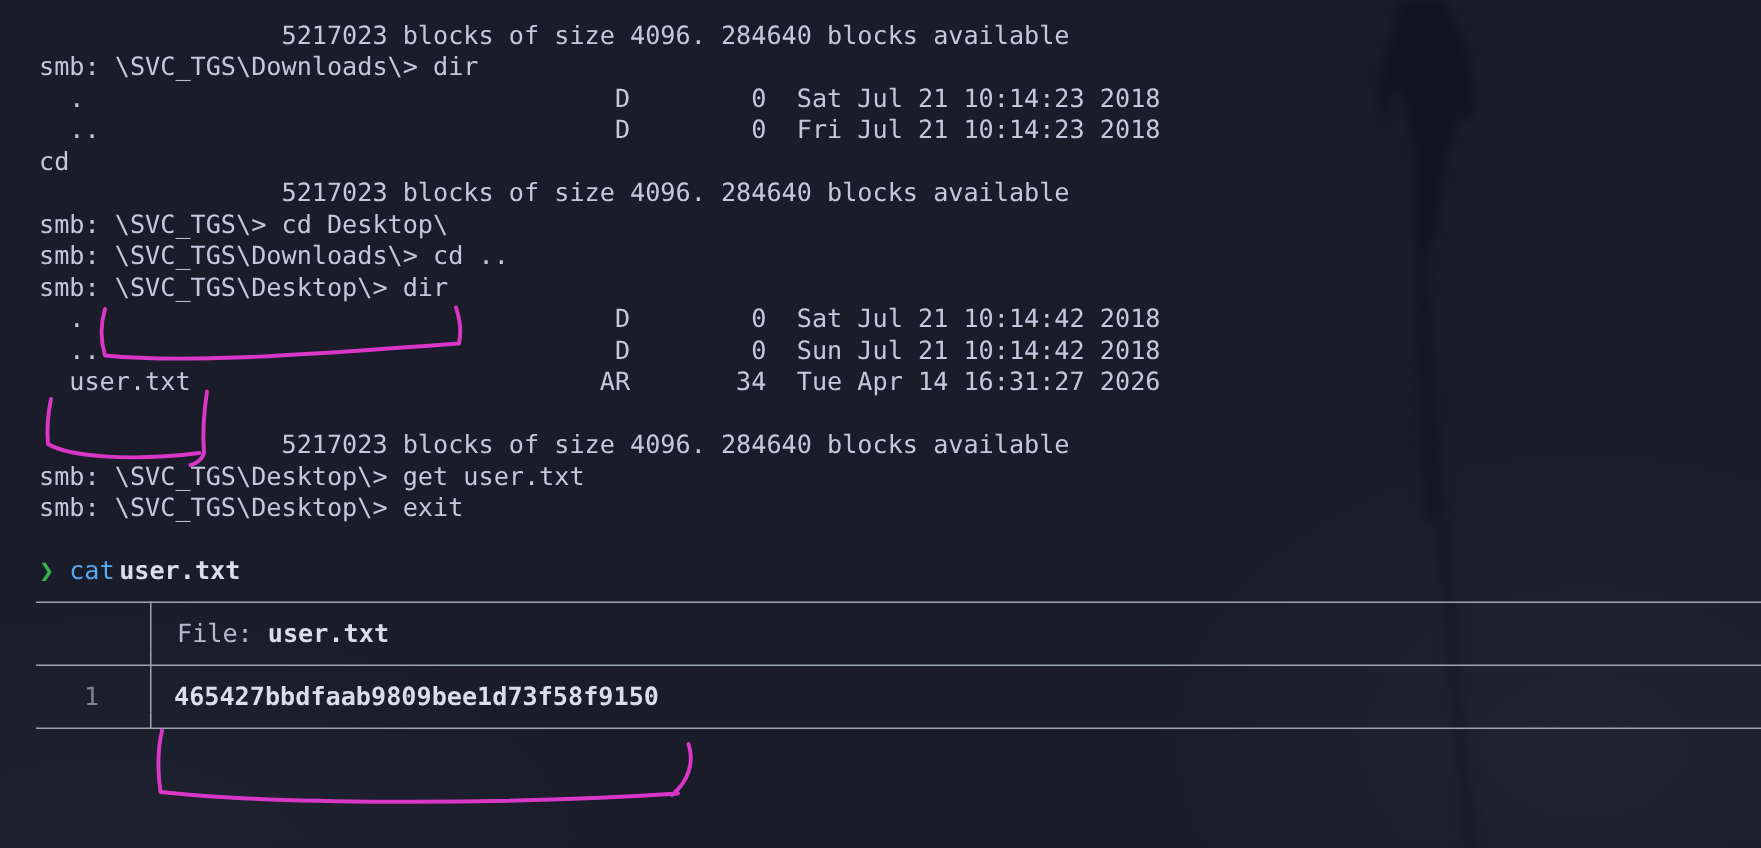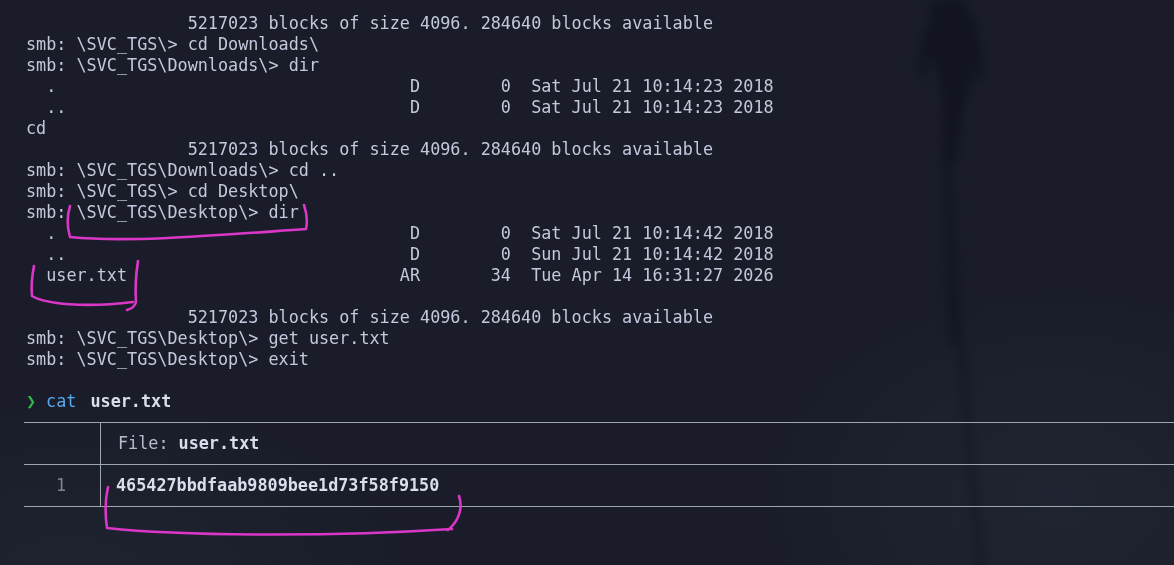--- a/index.html
+++ b/index.html
@@ -13,21 +13,21 @@
   }
   .screen{position:absolute;inset:0;}
   .wallpaper{position:absolute;inset:0;pointer-events:none;}
   .term{
     position:absolute;left:0;top:0;width:1174px;height:565px;
     box-sizing:border-box;padding:13px 0 0 26px;
     font-size:16.8px;line-height:21px;color:var(--foreground,#c3c9dd);border-radius:25px;
   }
   .row{min-height:21px;position:relative;white-space:pre;}
   .g{color:var(--prompt-green,#33b54a);margin-right:10px;font-weight:bold;}
-  .b{color:var(--command-blue,#58aaf0);margin-right:14px;text-align:right;}
+  .b{color:var(--command-blue,#58aaf0);margin-right:3px;text-align:right;}
   .bold{font-weight:bold;color:var(--bold-foreground,#d9ddec);}
   .lbl{color:var(--label-foreground,#b6bccf);margin-right:10px;}
   .hl{position:absolute;left:-2px;right:0;top:9.5px;height:1.8px;background:var(--rule-gray,#9ca6ae);display:block;}
   .vb{position:absolute;left:73.5px;top:0;bottom:0;width:1.8px;background:var(--rule-gray,#9ca6ae);display:block;}
   .vbb{top:10px;bottom:0;}
   .vbt{top:0;bottom:10px;}
   .fh{position:absolute;left:92px;top:0;}
   .lno{position:absolute;left:30px;top:0;color:var(--line-number-gray,#7b8594);}
   .hash{position:absolute;left:90px;top:0;}
   .anno{position:absolute;left:0;top:0;pointer-events:none;}
@@ -44,28 +44,27 @@
       <path d="M58,-10 C74,-14 88,-4 87,10 C94,16 98,26 96,40 L92,78 C90,92 86,98 84,106 L78,152 C76,162 73,166 71,172 L64,170 C61,150 63,118 62,98 L56,68 C48,58 44,38 48,24 C50,10 52,-4 58,-10 Z" fill="#0d101c"></path>
       <path d="M46,26 C40,44 37,62 40,78 L46,80 C47,64 50,46 53,32 Z" fill="#0d101c"></path>
       <path d="M97,28 C102,46 104,64 101,80 L95,81 C94,65 92,48 90,33 Z" fill="#0d101c"></path>
       <path d="M69,168 C72,220 76,290 84,380 C89,450 96,520 102,578" stroke="#11141f" stroke-width="6" fill="none"></path>
       <path d="M66,150 C70,190 72,230 74,280 C76,310 78,330 80,345 L70,348 C66,300 64,230 63,170 Z" fill="#0e1120"></path>
     </svg>
   </div>
 
   <div class="term">
     <div class="row">                5217023 blocks of size 4096. 284640 blocks available</div>
-    <div class="row">smb: \SVC_TGS\&gt; cd Downloads\</div>
     <div class="row">smb: \SVC_TGS\Downloads\&gt; dir</div>
     <div class="row">  .                                   D        0  Sat Jul 21 10:14:23 2018</div>
-    <div class="row">  ..                                  D        0  Sat Jul 21 10:14:23 2018</div>
+    <div class="row">  ..                                  D        0  Fri Jul 21 10:14:23 2018</div>
     <div class="row">cd</div>
     <div class="row">                5217023 blocks of size 4096. 284640 blocks available</div>
+    <div class="row">smb: \SVC_TGS\&gt; cd Desktop\</div>
     <div class="row">smb: \SVC_TGS\Downloads\&gt; cd ..</div>
-    <div class="row">smb: \SVC_TGS\&gt; cd Desktop\</div>
     <div class="row">smb: \SVC_TGS\Desktop\&gt; dir</div>
     <div class="row">  .                                   D        0  Sat Jul 21 10:14:42 2018</div>
     <div class="row">  ..                                  D        0  Sun Jul 21 10:14:42 2018</div>
     <div class="row">  user.txt                           AR       34  Tue Apr 14 16:31:27 2026</div>
     <div class="row"></div>
     <div class="row">                5217023 blocks of size 4096. 284640 blocks available</div>
     <div class="row">smb: \SVC_TGS\Desktop\&gt; get user.txt</div>
     <div class="row">smb: \SVC_TGS\Desktop\&gt; exit</div>
     <div class="row"></div>
 

